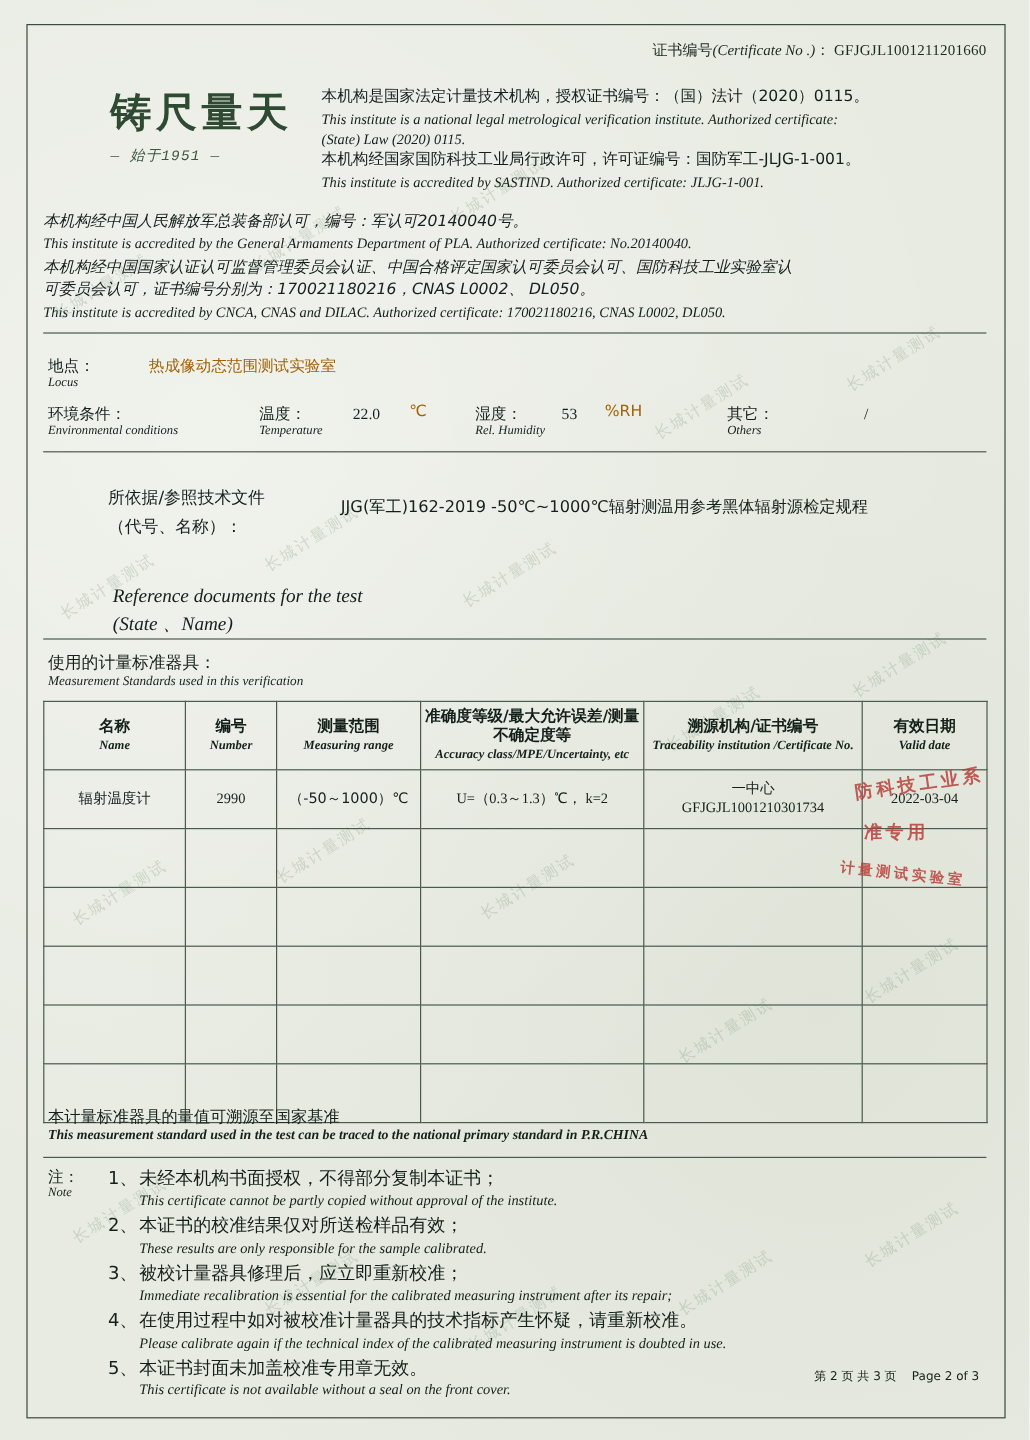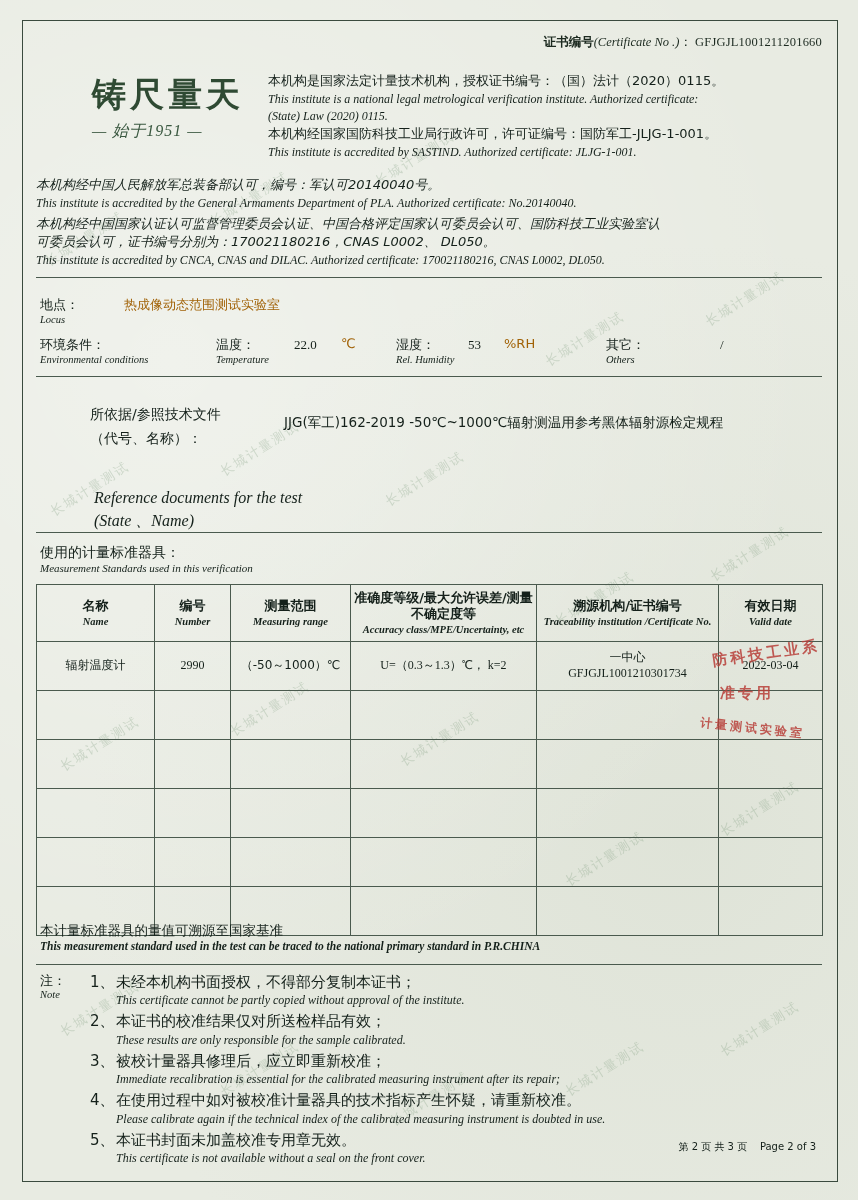--- a/index.html
+++ b/index.html
@@ -57,44 +57,45 @@
 
   
   .cert-no {
     position: absolute;
     right: 0;
     top: 0;
     font-size: 12.5px;
     color: #1c2a20;
     white-space: nowrap;
   }
-  .cert-no b { font-weight: bold; }
+  .cert-no b { font-weight: normal; }
   .cert-no .no-val { font-family: "Liberation Serif", serif; letter-spacing: .2px; }
 
   .logo {
     position: absolute;
     left: 56px;
     top: 42px;
     width: 180px;
     text-align: left;
   }
   .logo-cn {
     font-family: "DejaVu Sans", sans-serif;
     font-size: 34px;
     font-weight: bold;
     color: #2f4a33;
     letter-spacing: 4px;
     line-height: 1.1;
   }
   .logo-sub {
     margin-top: 8px;
-    font-size: 16px;
+    font-size: 12px;
     color: #3a5840;
     font-style: italic;
     letter-spacing: 1px;
+    font-family: Liberation Mono, monospace;
   }
 
   .hdr-block {
     position: absolute;
     left: 232px;
     top: 38px;
     width: 554px;
   }
   .hdr-cn {
     font-family: "DejaVu Sans", sans-serif;

